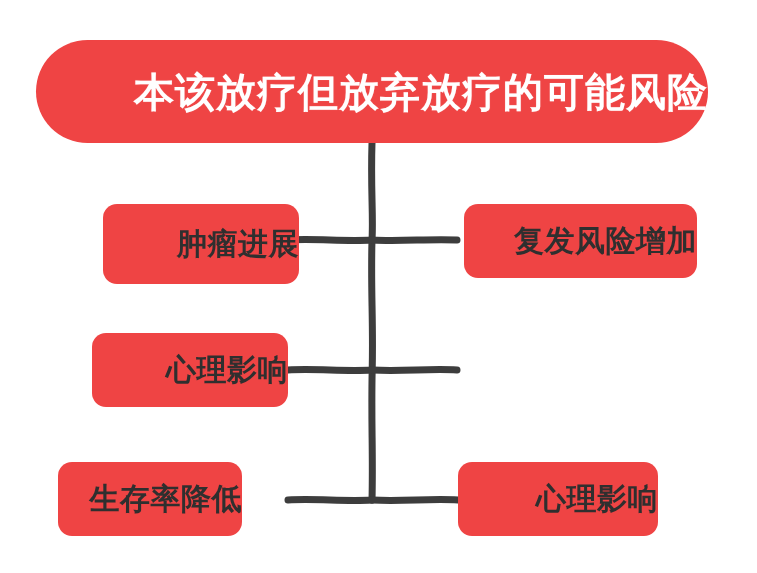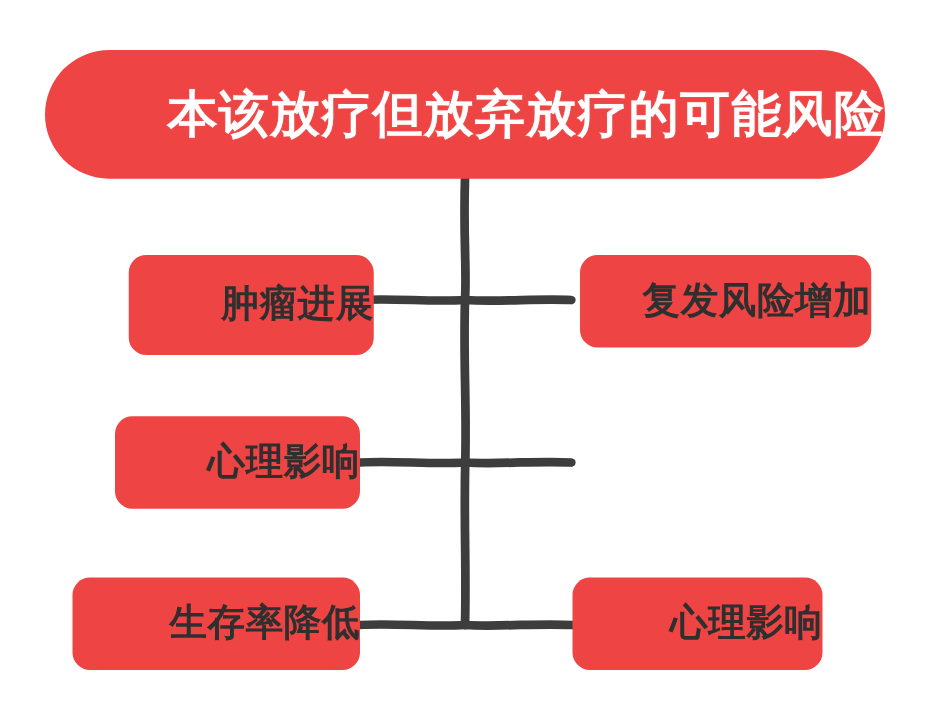--- a/index.html
+++ b/index.html
@@ -57,21 +57,21 @@
     text-shadow: 0 0 1px rgba(255,255,255,0.35);
   }
   
   .branch .node-label {
     font-size: 30px;
   }
   #node-l1 { left: 92px;  top: 204px; width: 196px; height: 80px; margin-left: 11px; }
   #node-r1 { left: 464px; top: 204px; width: 233px; height: 74px; }
   #node-l2 { left: 92px;  top: 333px; width: 196px; height: 74px; }
   #node-r2 { left: 457px; top: 333px; width: 263px; height: 74px; }
-  #node-l3 { left: 58px;  top: 462px; width: 230px; height: 74px; }
+  #node-l3 { left: 58px;  top: 462px; width: 184px; height: 74px; }
   #node-r3 { left: 458px; top: 462px; width: 200px; height: 74px; padding-left: 40px; }
 </style>
 </head>
 <body>
 
 <div id="canvas">
 
   <svg id="connector-layer" viewBox="0 0 757 573" xmlns="http://www.w3.org/2000/svg">
 
     <path d="M372,143 C370.5,190 373.5,215 372,240 C370.6,290 373.4,320 372.2,370

